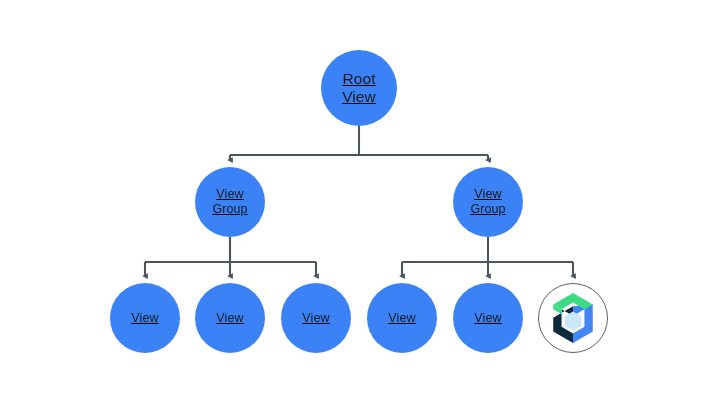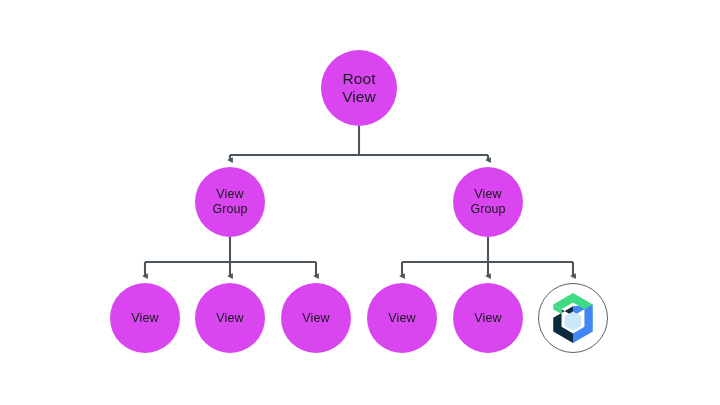--- a/index.html
+++ b/index.html
@@ -30,21 +30,22 @@
   .node {
     position: absolute;
     border-radius: 50%;
     box-sizing: border-box;
     display: flex;
     align-items: center;
     justify-content: center;
     text-align: center;
   }
   .node-filled {
-    background: #d946ef;
+    background: #3b82f6;
+    text-decoration: underline;
   }
   .node-outlined {
     background: #ffffff;
     border: 1.4px solid #5a6268;
   }
   .node-label {
     color: #15191c;
     line-height: 1.18;
     white-space: pre-line;
     letter-spacing: 0.1px;

